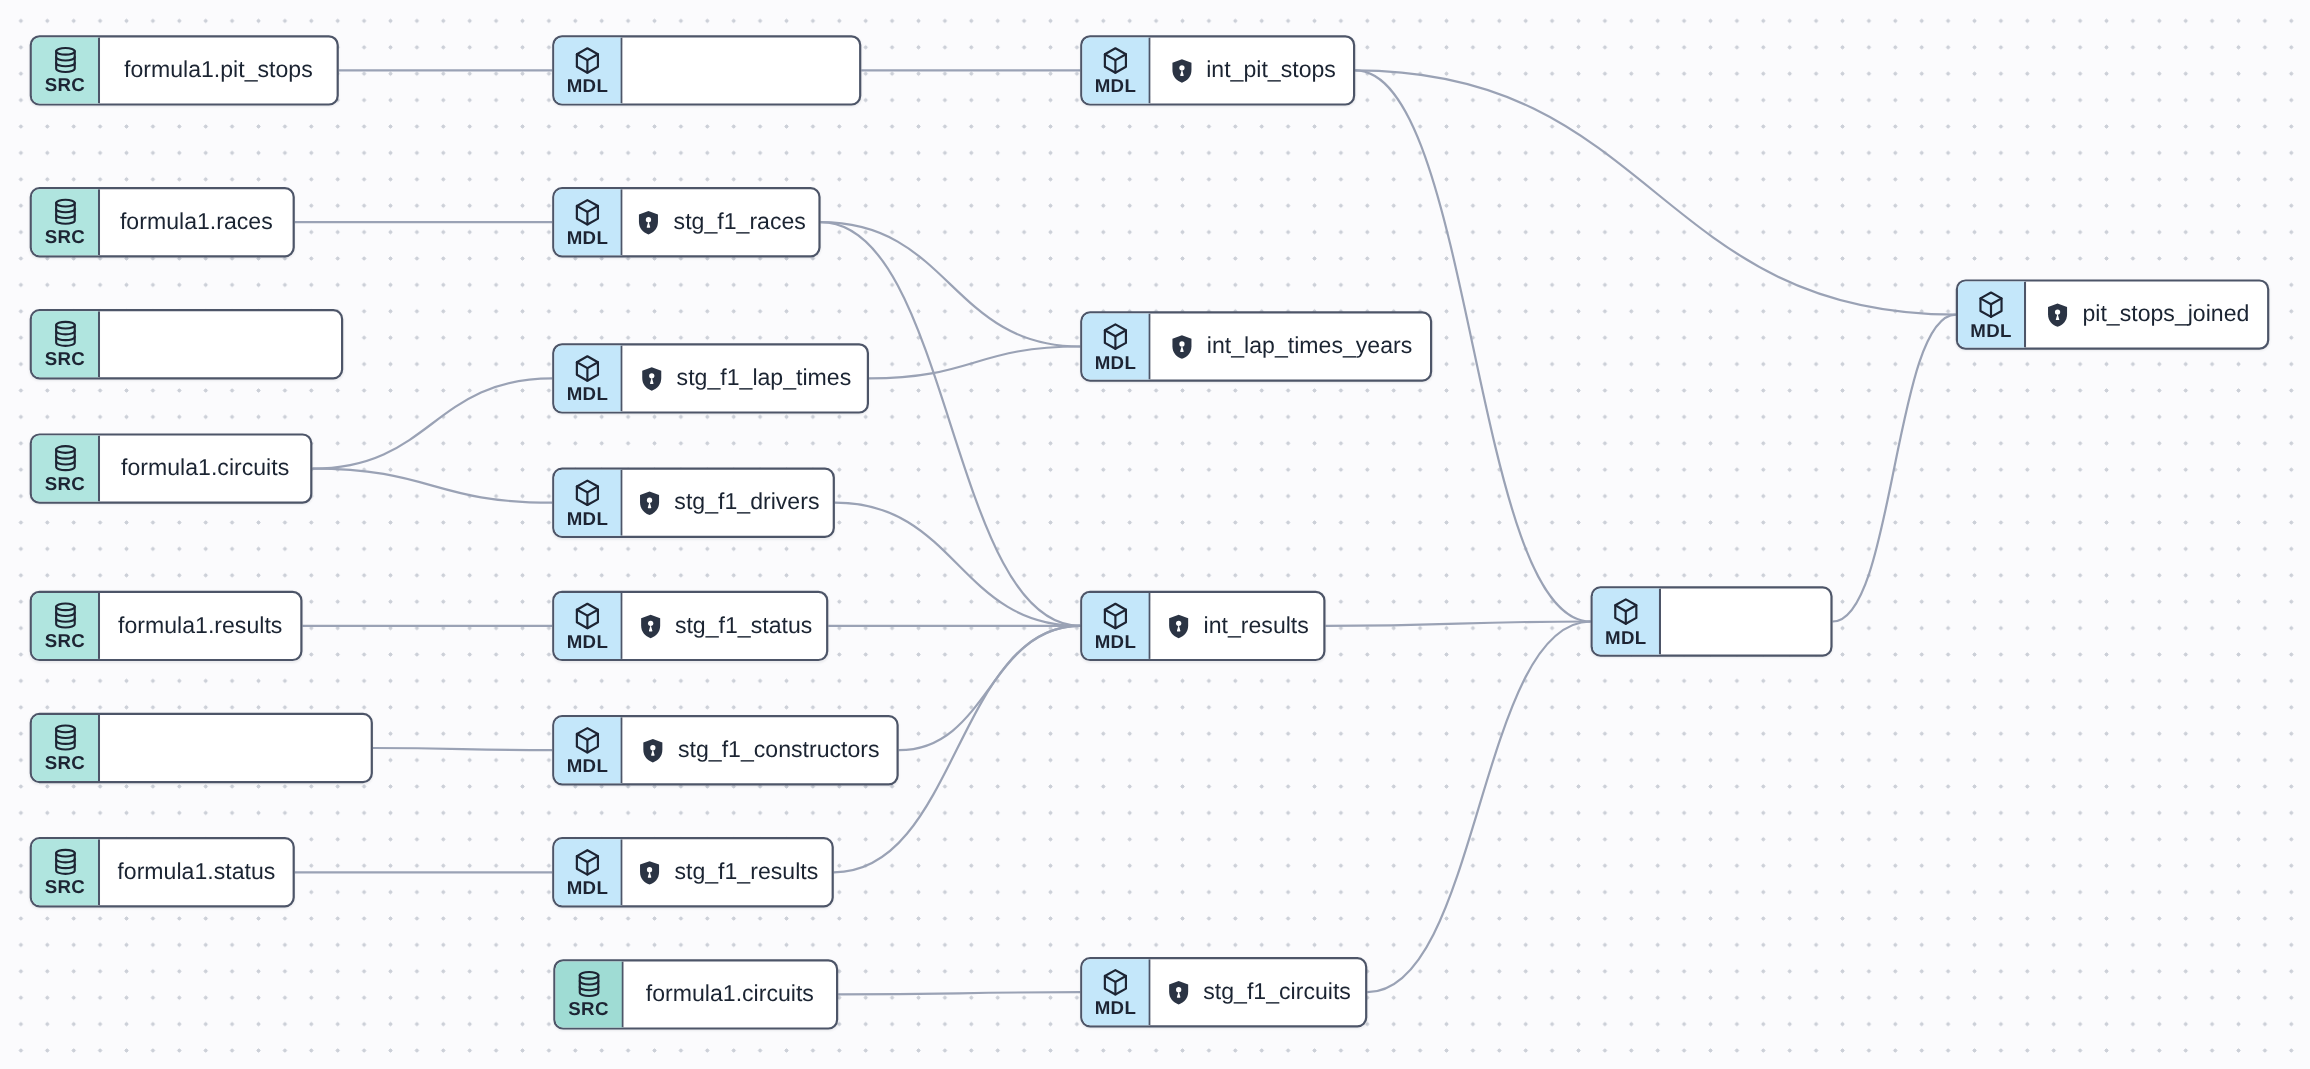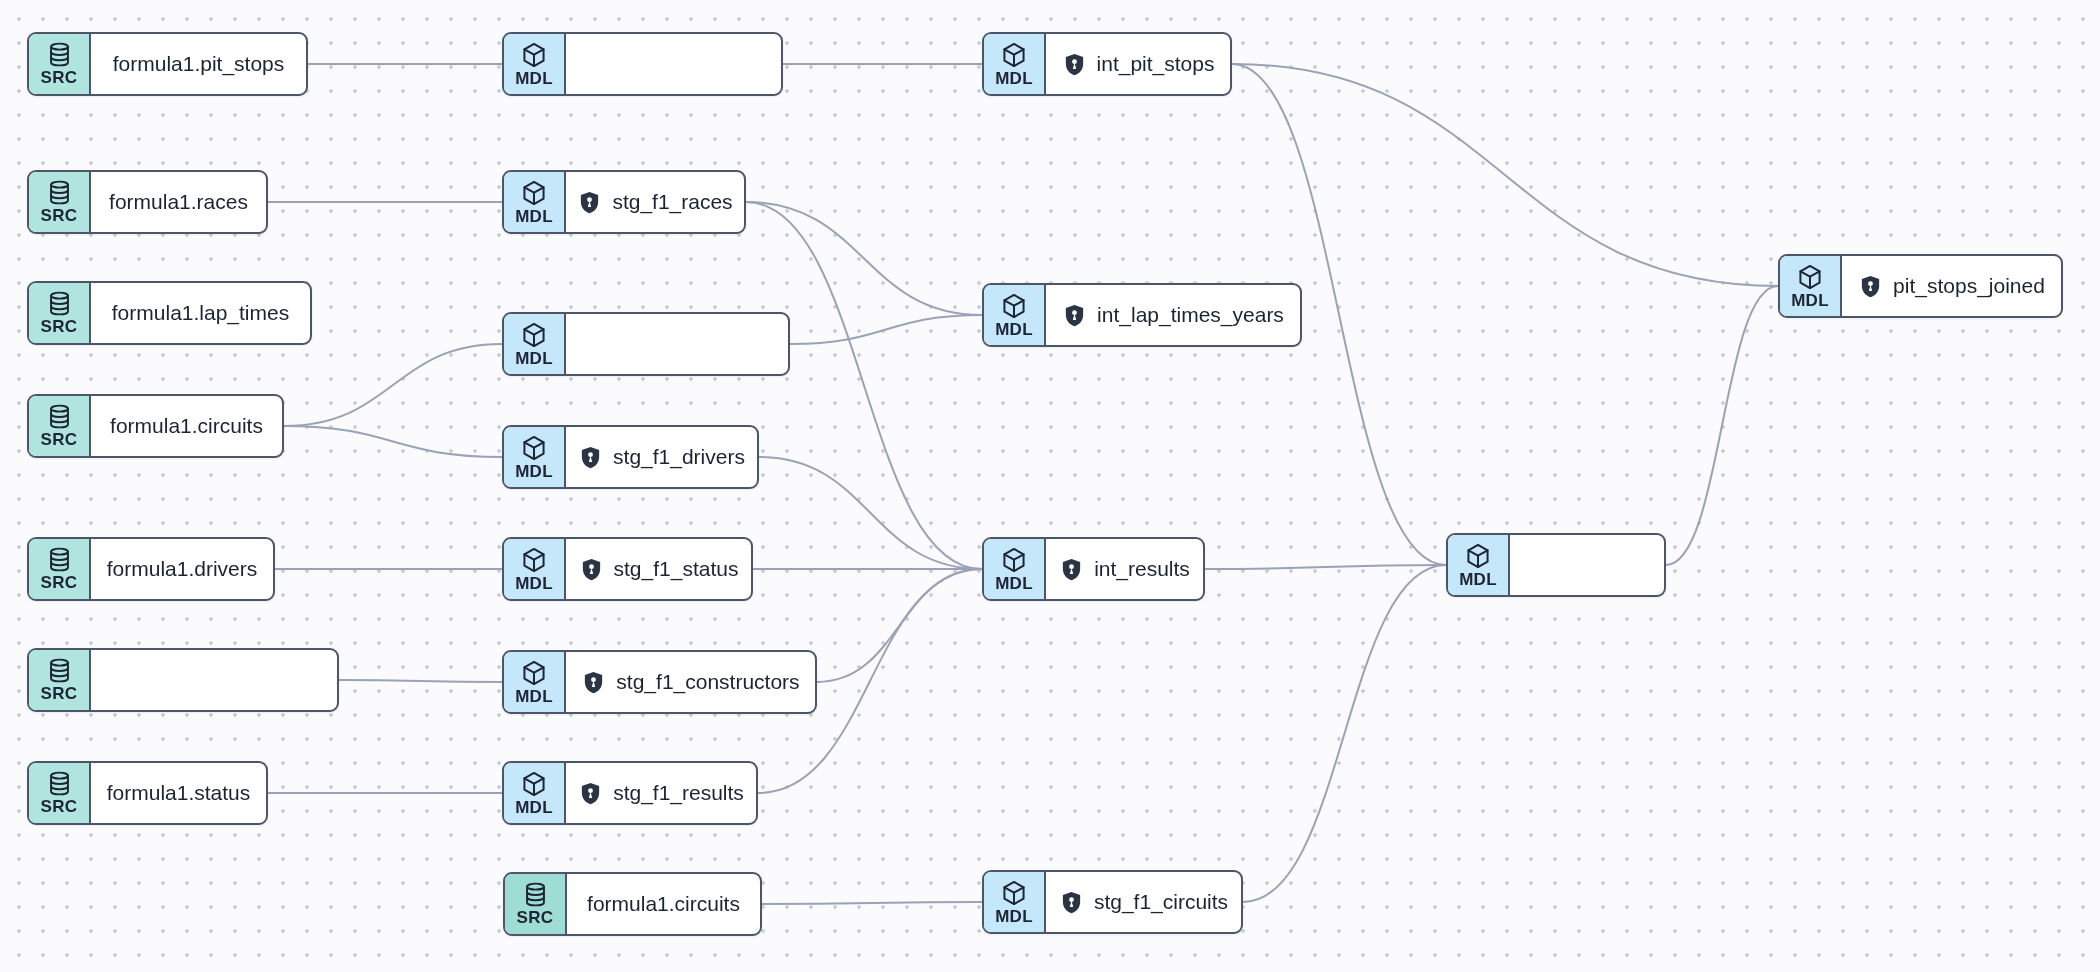--- a/index.html
+++ b/index.html
@@ -186,23 +186,20 @@
     <div class="node" style="left: 27px; top: 281px; width: 285px;">
       <div class="badge" style="background:#b0e5df">
         <svg width="27" height="27" viewBox="0 0 24 24" fill="none" stroke="#1d2433" stroke-width="1.7" stroke-linecap="round" stroke-linejoin="round">
           <ellipse cx="12" cy="5" rx="7.5" ry="2.7"></ellipse>
           <path d="M4.5 5v4.7c0 1.5 3.35 2.7 7.5 2.7s7.5-1.2 7.5-2.7V5"></path>
           <path d="M4.5 9.7v4.7c0 1.5 3.35 2.7 7.5 2.7s7.5-1.2 7.5-2.7V9.7"></path>
           <path d="M4.5 14.4V19c0 1.5 3.35 2.7 7.5 2.7s7.5-1.2 7.5-2.7v-4.6"></path>
         </svg>
         <span class="badge-caption">SRC</span>
       </div>
-      <div class="body">
-        <span class="label">formula1.lap_times</span>
-      </div>
     </div>
     <div class="node" style="left: 982px; top: 283px; width: 320px;">
       <div class="badge" style="background:#c4e7fa">
         <svg width="28" height="28" viewBox="0 0 24 24" fill="none" stroke="#1d2433" stroke-width="1.7" stroke-linecap="round" stroke-linejoin="round">
           <path d="M12 2.5l8.2 4.6v9.8L12 21.5l-8.2-4.6V7.1z"></path>
           <path d="M3.8 7.1L12 11.7l8.2-4.6"></path>
           <path d="M12 11.7v9.8"></path>
         </svg>
         <span class="badge-caption">MDL</span>
       </div>
@@ -217,20 +214,28 @@
     </div>
     <div class="node" style="left: 502px; top: 312px; width: 288px;">
       <div class="badge" style="background:#c4e7fa">
         <svg width="28" height="28" viewBox="0 0 24 24" fill="none" stroke="#1d2433" stroke-width="1.7" stroke-linecap="round" stroke-linejoin="round">
           <path d="M12 2.5l8.2 4.6v9.8L12 21.5l-8.2-4.6V7.1z"></path>
           <path d="M3.8 7.1L12 11.7l8.2-4.6"></path>
           <path d="M12 11.7v9.8"></path>
         </svg>
         <span class="badge-caption">MDL</span>
       </div>
+      <div class="body">
+        <svg class="shield" width="25" height="25" viewBox="0 0 24 24">
+          <path fill="#2b3444" d="M12 1.8l8.3 3v6.4c0 5.5-3.4 9.6-8.3 11-4.9-1.4-8.3-5.5-8.3-11V4.8z"></path>
+          <circle cx="12" cy="9.3" r="2.3" fill="#ffffff"></circle>
+          <path fill="#ffffff" d="M12 10.5l1.5 5.2a.5.5 0 0 1-.48.64h-2.04a.5.5 0 0 1-.48-.64z"></path>
+        </svg>
+        <span class="label">stg_f1_lap_times</span>
+      </div>
     </div>
     <div class="node" style="left: 27px; top: 394px; width: 257px;">
       <div class="badge" style="background:#b0e5df">
         <svg width="27" height="27" viewBox="0 0 24 24" fill="none" stroke="#1d2433" stroke-width="1.7" stroke-linecap="round" stroke-linejoin="round">
           <ellipse cx="12" cy="5" rx="7.5" ry="2.7"></ellipse>
           <path d="M4.5 5v4.7c0 1.5 3.35 2.7 7.5 2.7s7.5-1.2 7.5-2.7V5"></path>
           <path d="M4.5 9.7v4.7c0 1.5 3.35 2.7 7.5 2.7s7.5-1.2 7.5-2.7V9.7"></path>
           <path d="M4.5 14.4V19c0 1.5 3.35 2.7 7.5 2.7s7.5-1.2 7.5-2.7v-4.6"></path>
         </svg>
         <span class="badge-caption">SRC</span>
@@ -261,21 +266,21 @@
       <div class="badge" style="background:#b0e5df">
         <svg width="27" height="27" viewBox="0 0 24 24" fill="none" stroke="#1d2433" stroke-width="1.7" stroke-linecap="round" stroke-linejoin="round">
           <ellipse cx="12" cy="5" rx="7.5" ry="2.7"></ellipse>
           <path d="M4.5 5v4.7c0 1.5 3.35 2.7 7.5 2.7s7.5-1.2 7.5-2.7V5"></path>
           <path d="M4.5 9.7v4.7c0 1.5 3.35 2.7 7.5 2.7s7.5-1.2 7.5-2.7V9.7"></path>
           <path d="M4.5 14.4V19c0 1.5 3.35 2.7 7.5 2.7s7.5-1.2 7.5-2.7v-4.6"></path>
         </svg>
         <span class="badge-caption">SRC</span>
       </div>
       <div class="body">
-        <span class="label">formula1.drivers</span>
+        <span class="label">formula1.results</span>
       </div>
     </div>
     <div class="node" style="left: 502px; top: 537px; width: 251px;">
       <div class="badge" style="background:#c4e7fa">
         <svg width="28" height="28" viewBox="0 0 24 24" fill="none" stroke="#1d2433" stroke-width="1.7" stroke-linecap="round" stroke-linejoin="round">
           <path d="M12 2.5l8.2 4.6v9.8L12 21.5l-8.2-4.6V7.1z"></path>
           <path d="M3.8 7.1L12 11.7l8.2-4.6"></path>
           <path d="M12 11.7v9.8"></path>
         </svg>
         <span class="badge-caption">MDL</span>

